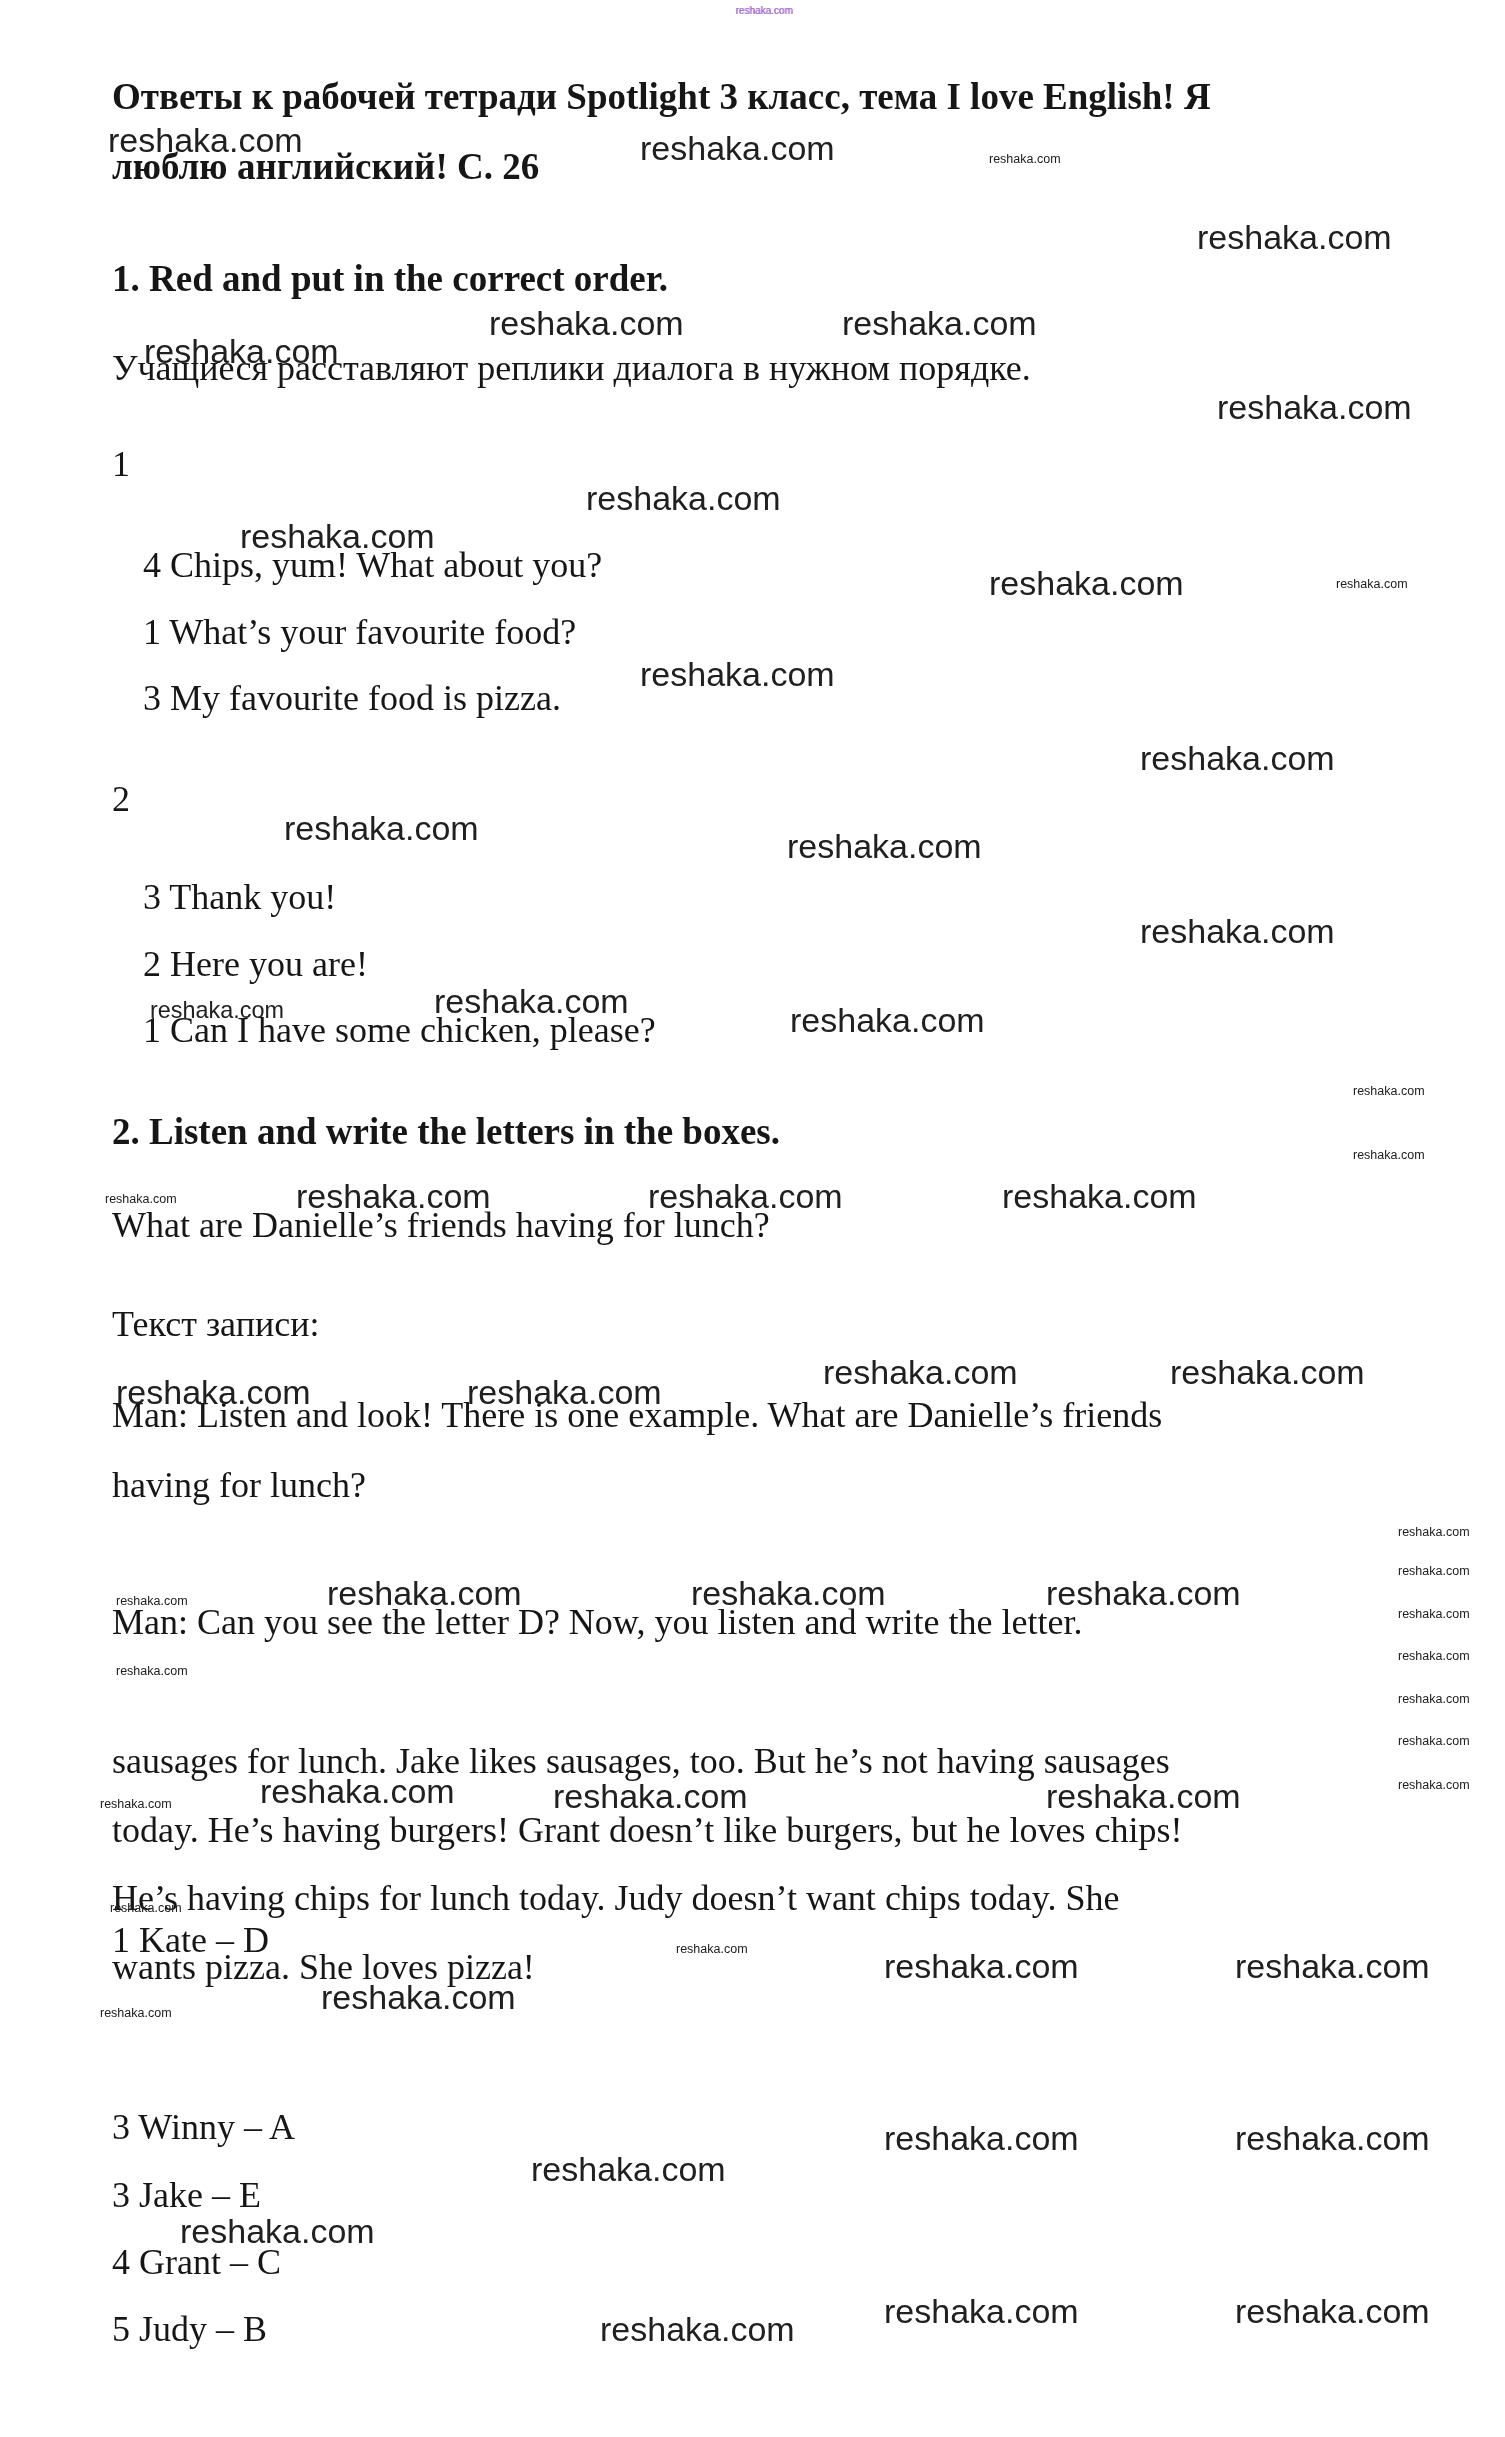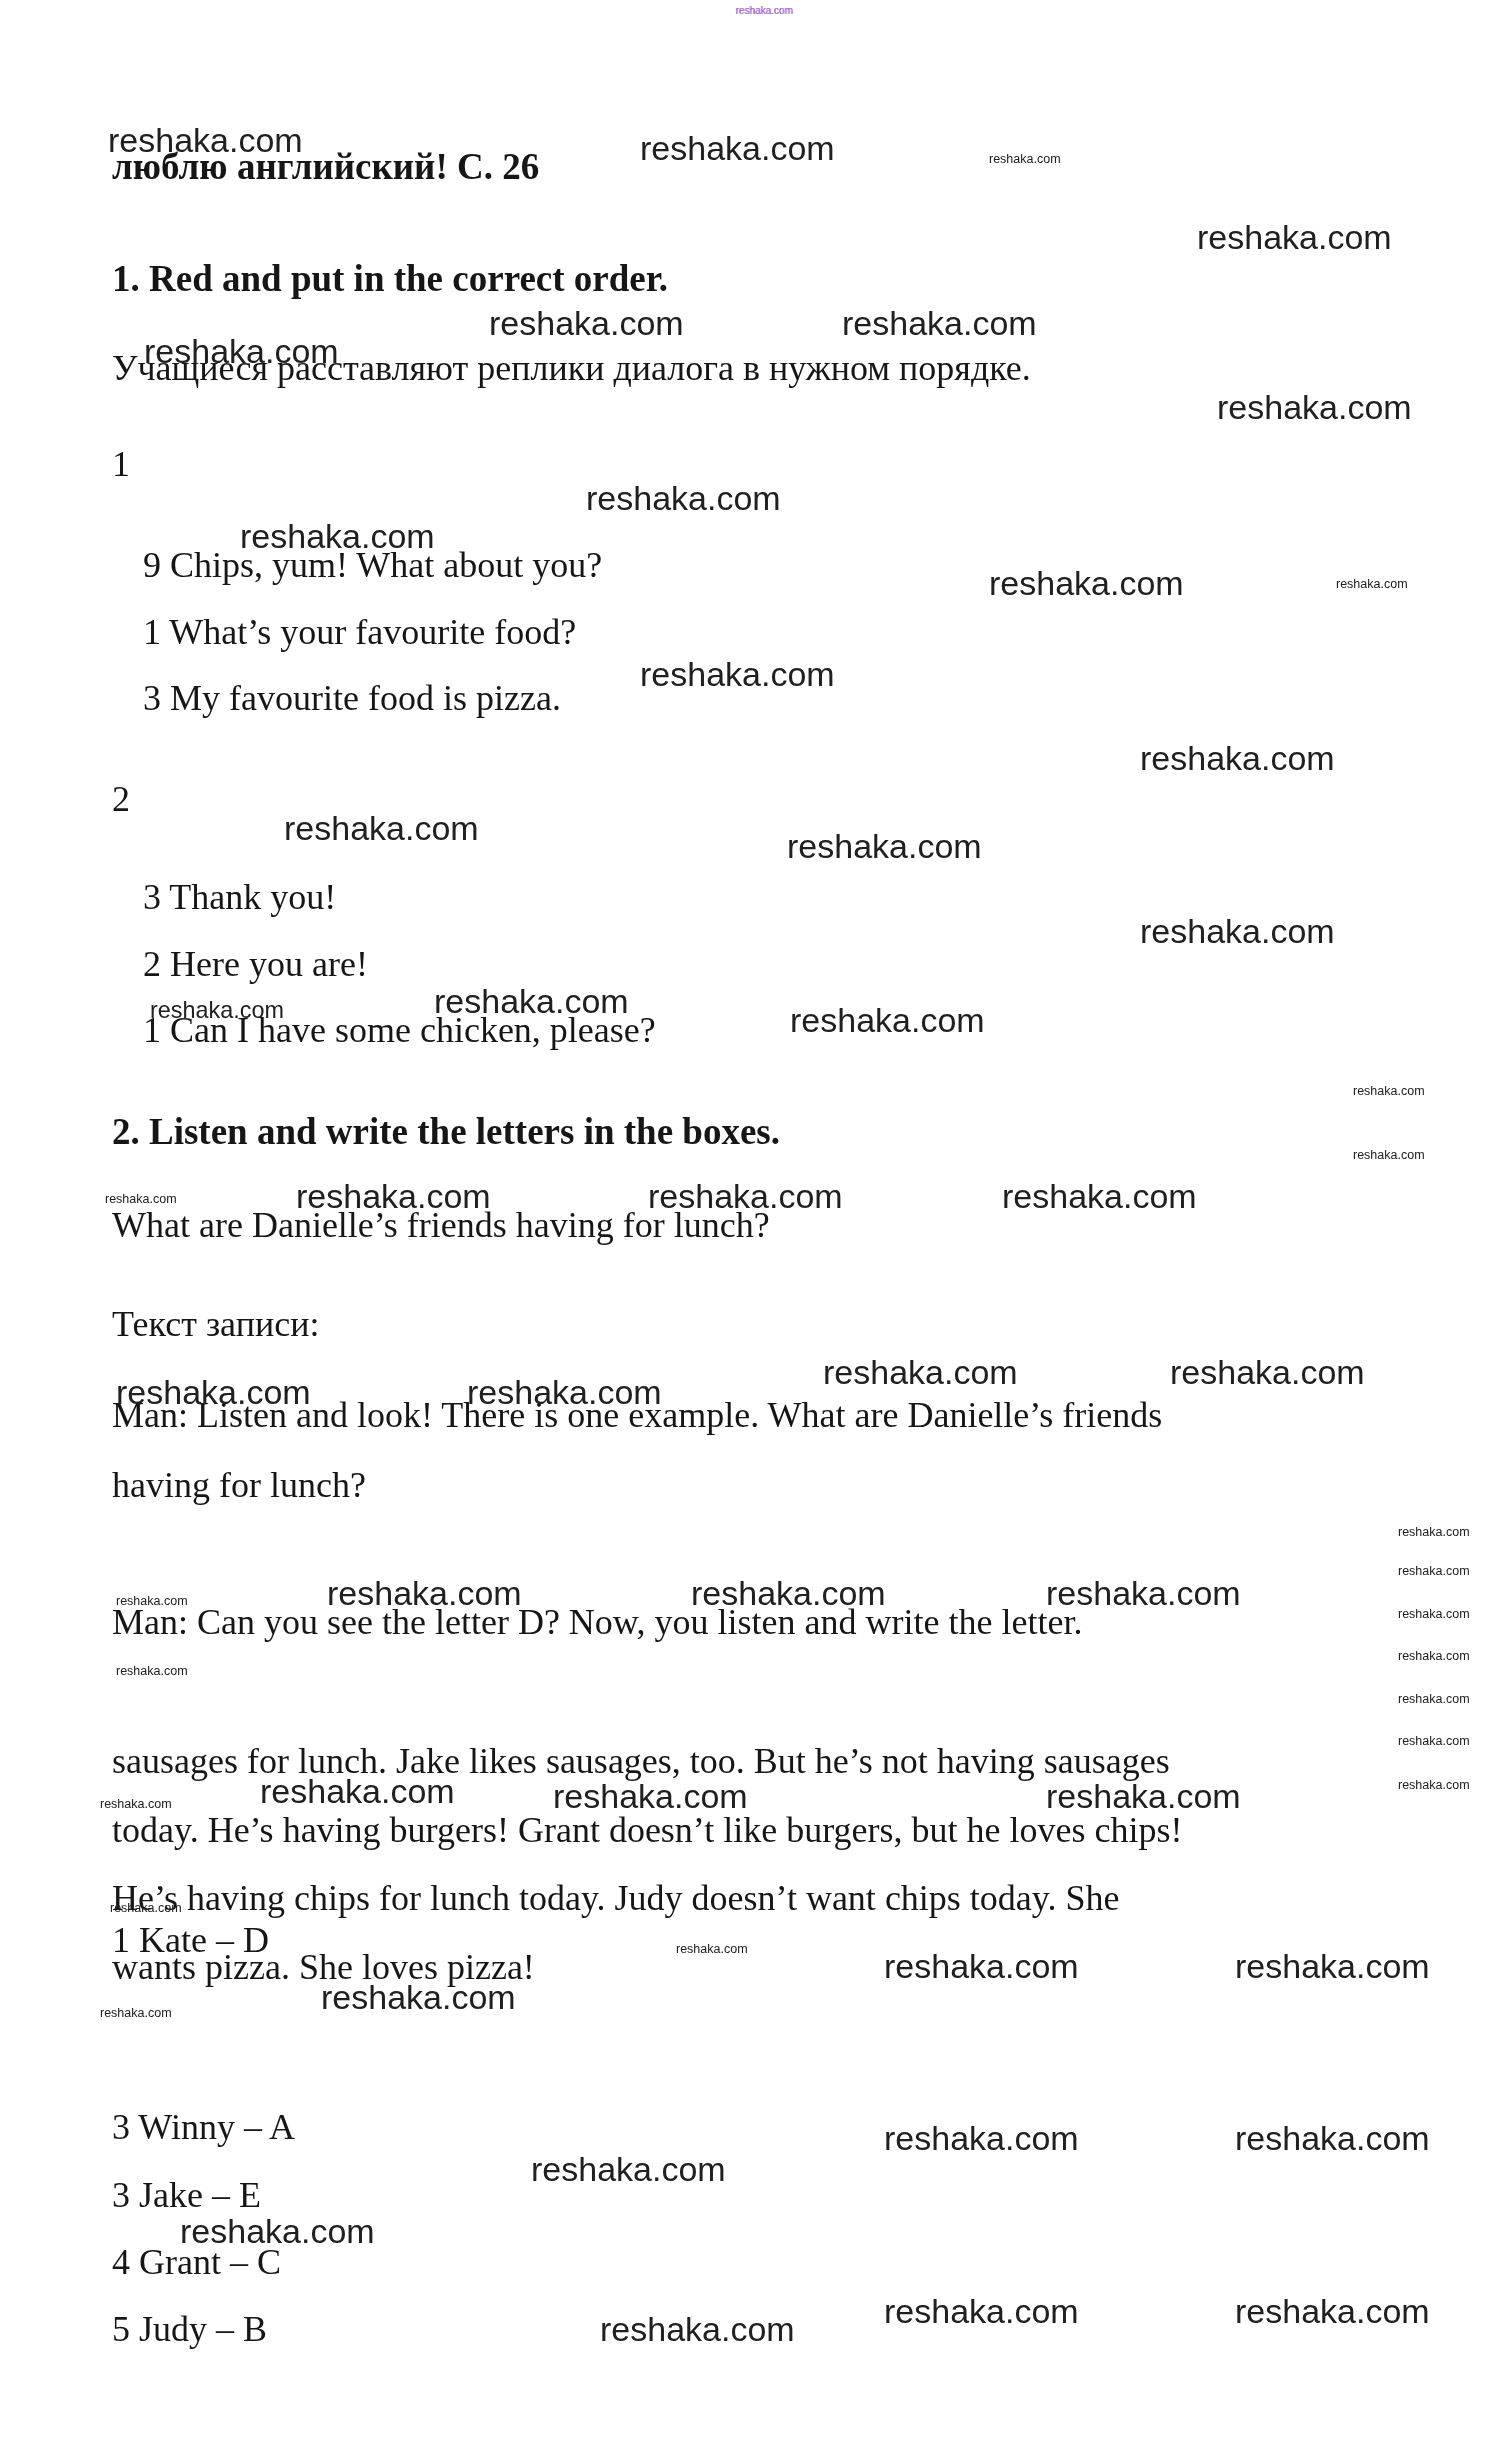--- a/index.html
+++ b/index.html
@@ -41,27 +41,28 @@
     white-space: nowrap;
   }
 </style>
 </head>
 <body>
 
 <div class="page">
 
   <span class="wm-top">reshaka.com</span>
 
+  <div class="line bold" style="top:75px">Ответы к рабочей тетради Spotlight 3 класс, тема I love English! Я</div>
   <div class="line bold" style="top:145px">люблю английский! С. 26</div>
 
   <div class="line bold" style="top:257px">1. Red and put in the correct order.</div>
   <div class="line" style="top:347px">Учащиеся расставляют реплики диалога в нужном порядке.</div>
 
   <div class="line" style="top:443px">1</div>
-  <div class="line indent" style="top:544px">9 Chips, yum! What about you?</div>
+  <div class="line indent" style="top:544px">4 Chips, yum! What about you?</div>
   <div class="line indent" style="top:611px">1 What’s your favourite food?</div>
   <div class="line indent" style="top:677px">3 My favourite food is pizza.</div>
 
   <div class="line" style="top:778px">2</div>
   <div class="line indent" style="top:876px">3 Thank you!</div>
   <div class="line indent" style="top:943px">2 Here you are!</div>
   <div class="line indent" style="top:1009px">1 Can I have some chicken, please?</div>
 
   <div class="line bold" style="top:1110px">2. Listen and write the letters in the boxes.</div>
   <div class="line" style="top:1204px">What are Danielle’s friends having for lunch?</div>

